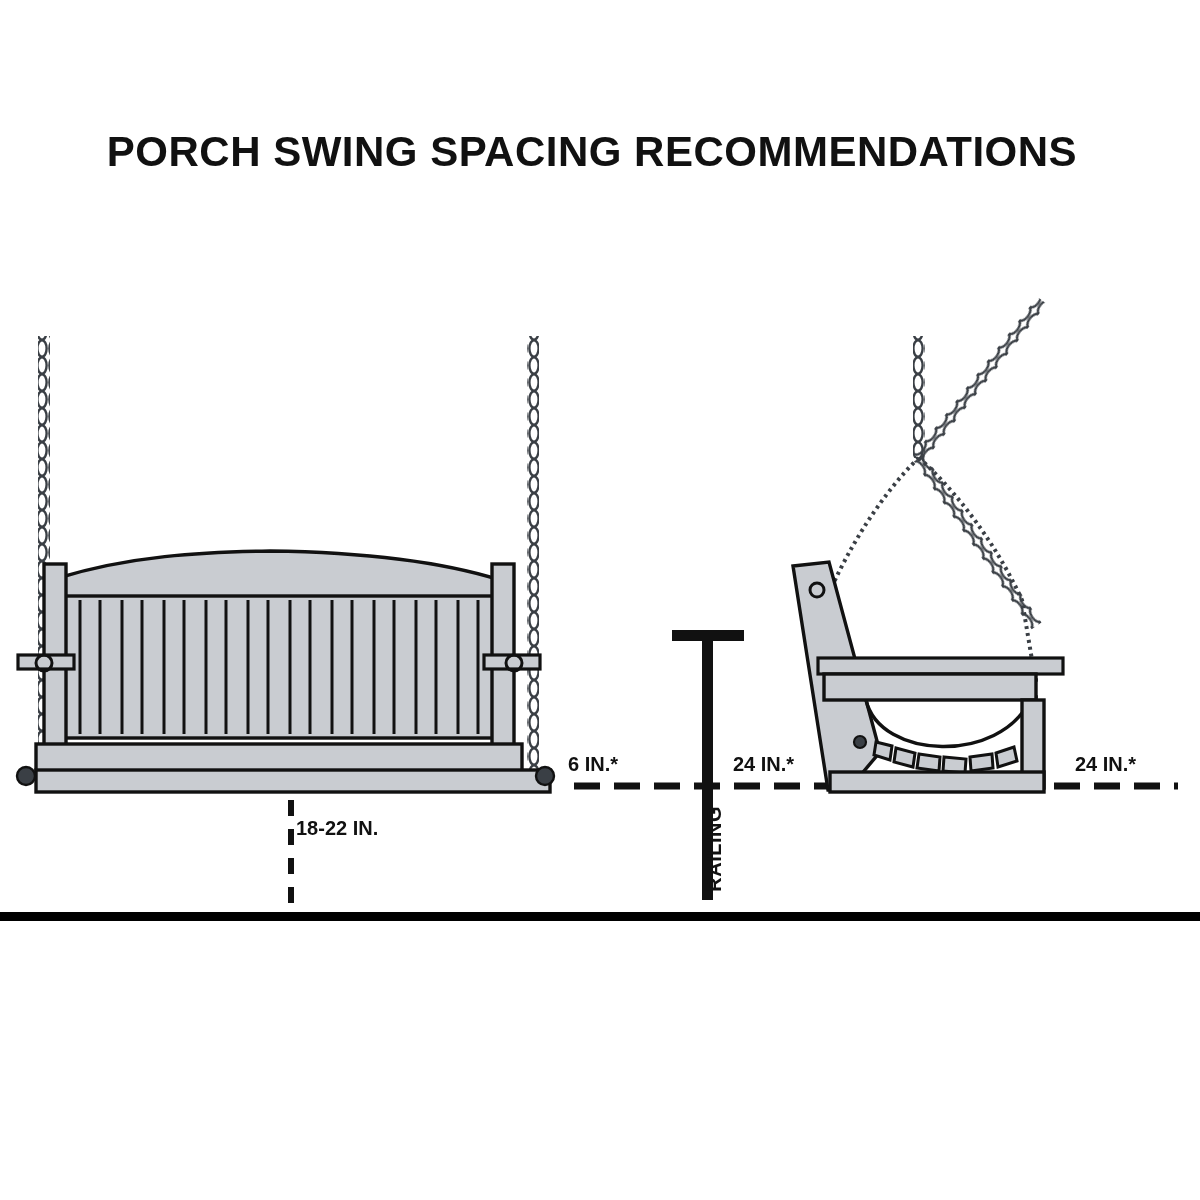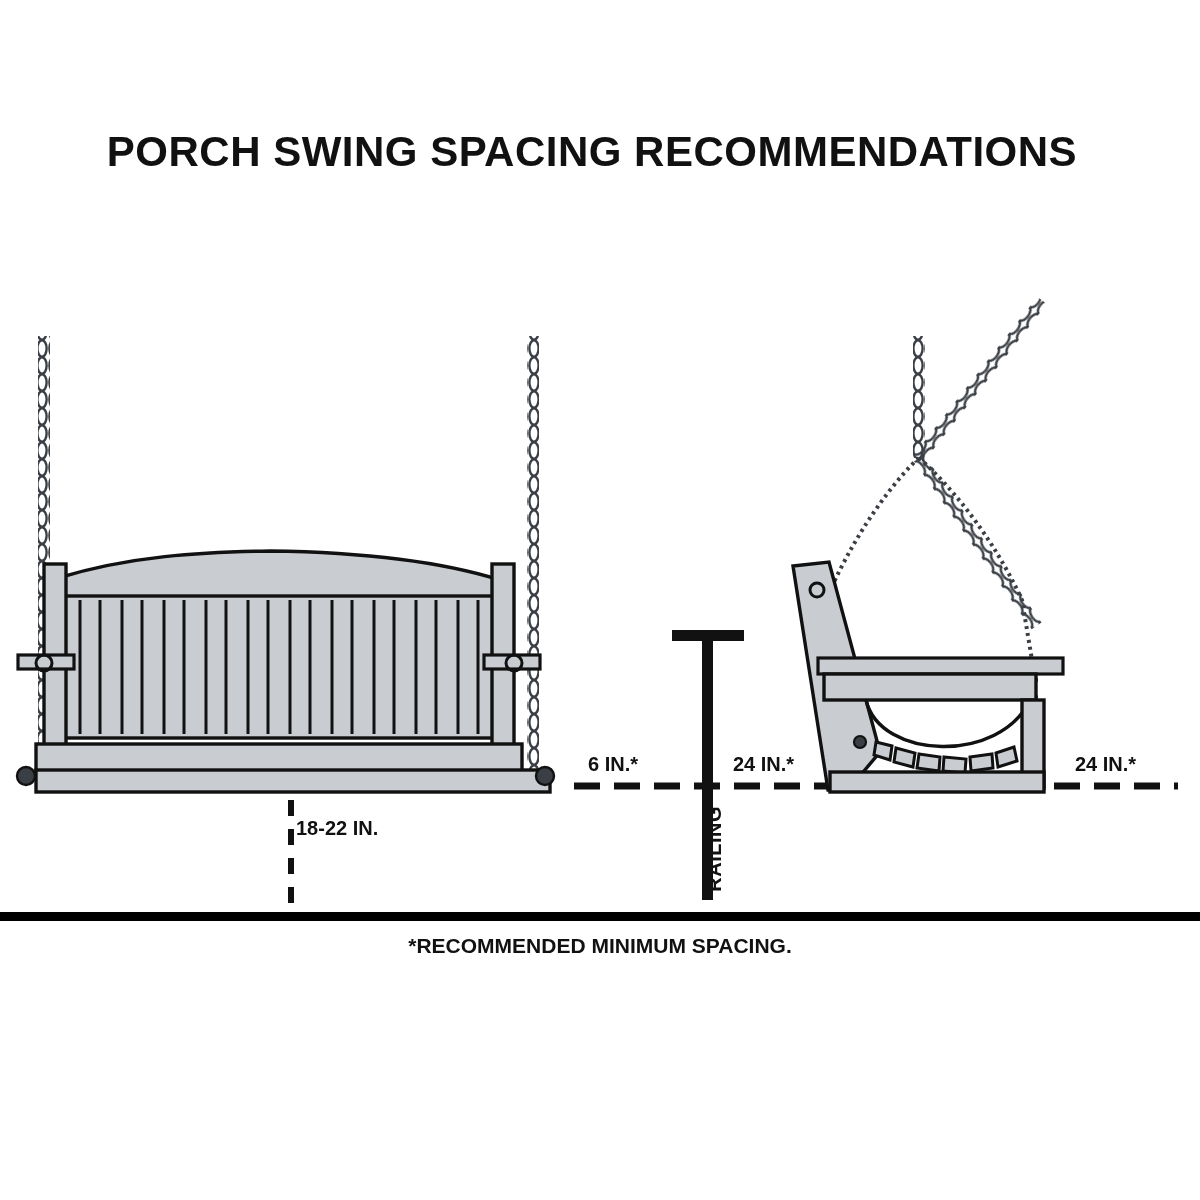--- a/index.html
+++ b/index.html
@@ -35,21 +35,21 @@
   }
   .dim-label {
     position: absolute;
     font-size: 20px;
     font-weight: bold;
     color: #111111;
     white-space: nowrap;
     font-family: "Liberation Sans", sans-serif;
   }
   #label-18-22 { left: 296px; top: 817px; }
-  #label-6in   { left: 588px; top: 753px; }
+  #label-6in   { left: 568px; top: 753px; }
   #label-24a   { left: 733px; top: 753px; }
   #label-24b   { left: 1075px; top: 753px; }
   #label-railing {
     position: absolute;
     left: 703px;
     top: 806px;
     font-size: 20px;
     font-weight: bold;
     color: #111111;
     writing-mode: vertical-rl;
@@ -213,16 +213,15 @@
 
   <div class="dim-label" id="label-18-22">18-22 IN.</div>
   <div class="dim-label" id="label-6in">6 IN.*</div>
   <div class="dim-label" id="label-24a">24 IN.*</div>
   <div class="dim-label" id="label-24b">24 IN.*</div>
   <div id="label-railing">RAILING</div>
 
   <div id="footer-rule"></div>
 
   <div id="footnote">
-    <div>*RECOMMENDED MINIMUM SPACING.</div>
   </div>
 
 </div>
 
 </body></html>

